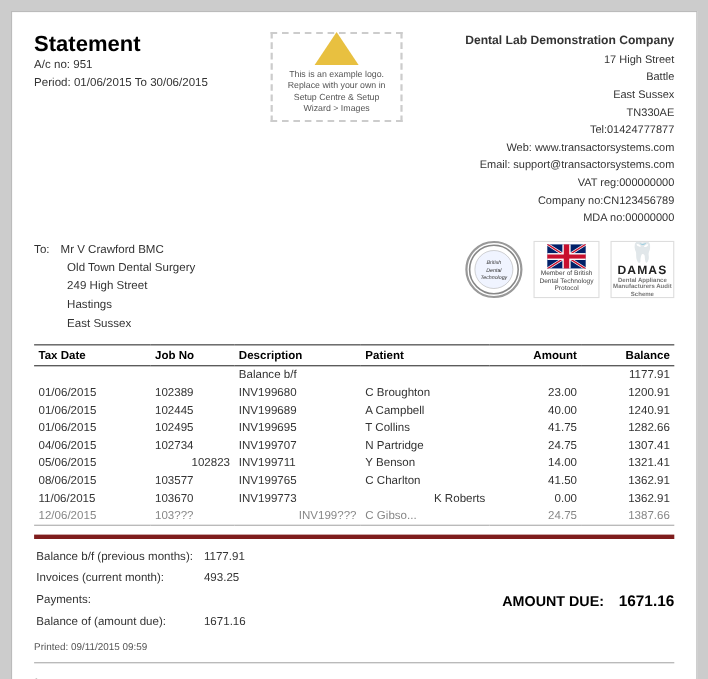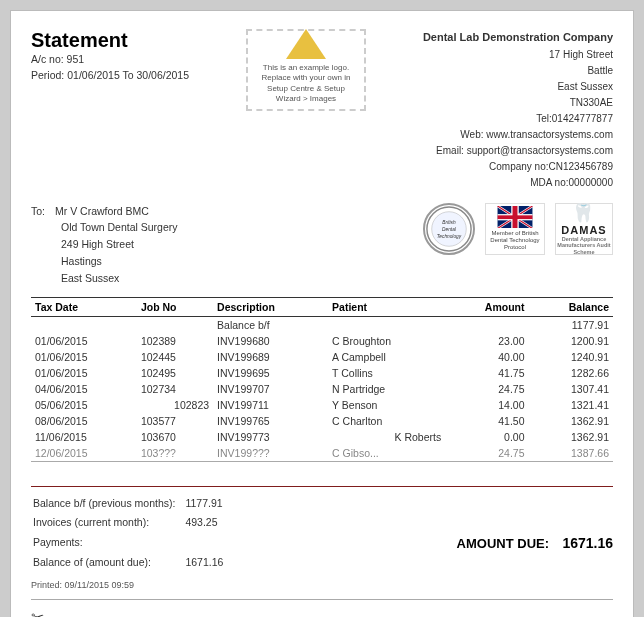--- a/index.html
+++ b/index.html
@@ -159,23 +159,23 @@
     }
     .invoice-table tr:last-child td {
       border-bottom: none;
     }
 
     
     .summary-section {
       display: flex;
       justify-content: space-between;
       align-items: flex-start;
-      margin-top: 24px;
+      margin-top: 8px;
       padding: 6px 0;
-      border-top: 1px solid #7f1d1d;
+      border-top: 4px solid #7f1d1d;
       border-bottom: 1px solid #aaa;
     }
     .summary-left {
       font-size: 10.5px;
       color: #333;
       line-height: 1.7;
     }
     .summary-left table td {
       padding: 0 8px 0 0;
     }
@@ -243,20 +243,23 @@
       <div>East Sussex</div>
       <div>TN330AE</div>
       <div>
         <span>Tel:</span><span>01424777877</span>
       </div>
       <div>
         <span>Web:</span> <span>www.transactorsystems.com</span>
       </div>
       <div>
         <span>Email:</span> <span>support@transactorsystems.com</span>
+      </div>
+      <div>
+        <span>VAT reg:</span><span>000000000</span>
       </div>
       <div>
         <span>Company no:</span><span>CN123456789</span>
       </div>
       <div>
         <span>MDA no:</span><span>00000000</span>
       </div>
     </div>
   </div>
 
@@ -381,21 +384,21 @@
           <td style="text-align: left;">11/06/2015</td>
           <td style="text-align: left;">103670</td>
           <td style="text-align: left;">INV199773</td>
           <td style="text-align: right; margin-left: 30px;">K Roberts</td>
           <td style="text-align: right;">0.00</td>
           <td style="text-align: right;">1362.91</td>
         </tr>
         <tr style="opacity: 0.6;">
           <td style="text-align: left; border-bottom: 1px solid rgb(170, 170, 170);">12/06/2015</td>
           <td style="text-align: left; border-bottom: 1px solid rgb(170, 170, 170); margin-top: 28px;">103???</td>
-          <td style="text-align: left; border-bottom: 1px solid rgb(170, 170, 170);">INV199???</td>
+          <td style="text-align: right; border-bottom: 1px solid rgb(170, 170, 170);">INV199???</td>
           <td style="text-align: left; border-bottom: 1px solid rgb(170, 170, 170);">C Gibso...</td>
           <td style="text-align: right; border-bottom: 1px solid rgb(170, 170, 170);">24.75</td>
           <td style="text-align: right; border-bottom: 1px solid rgb(170, 170, 170);">1387.66</td>
         </tr>
       </tbody>
   </table>
 
   <div class="summary-section">
     <div class="summary-left">
       <table>

